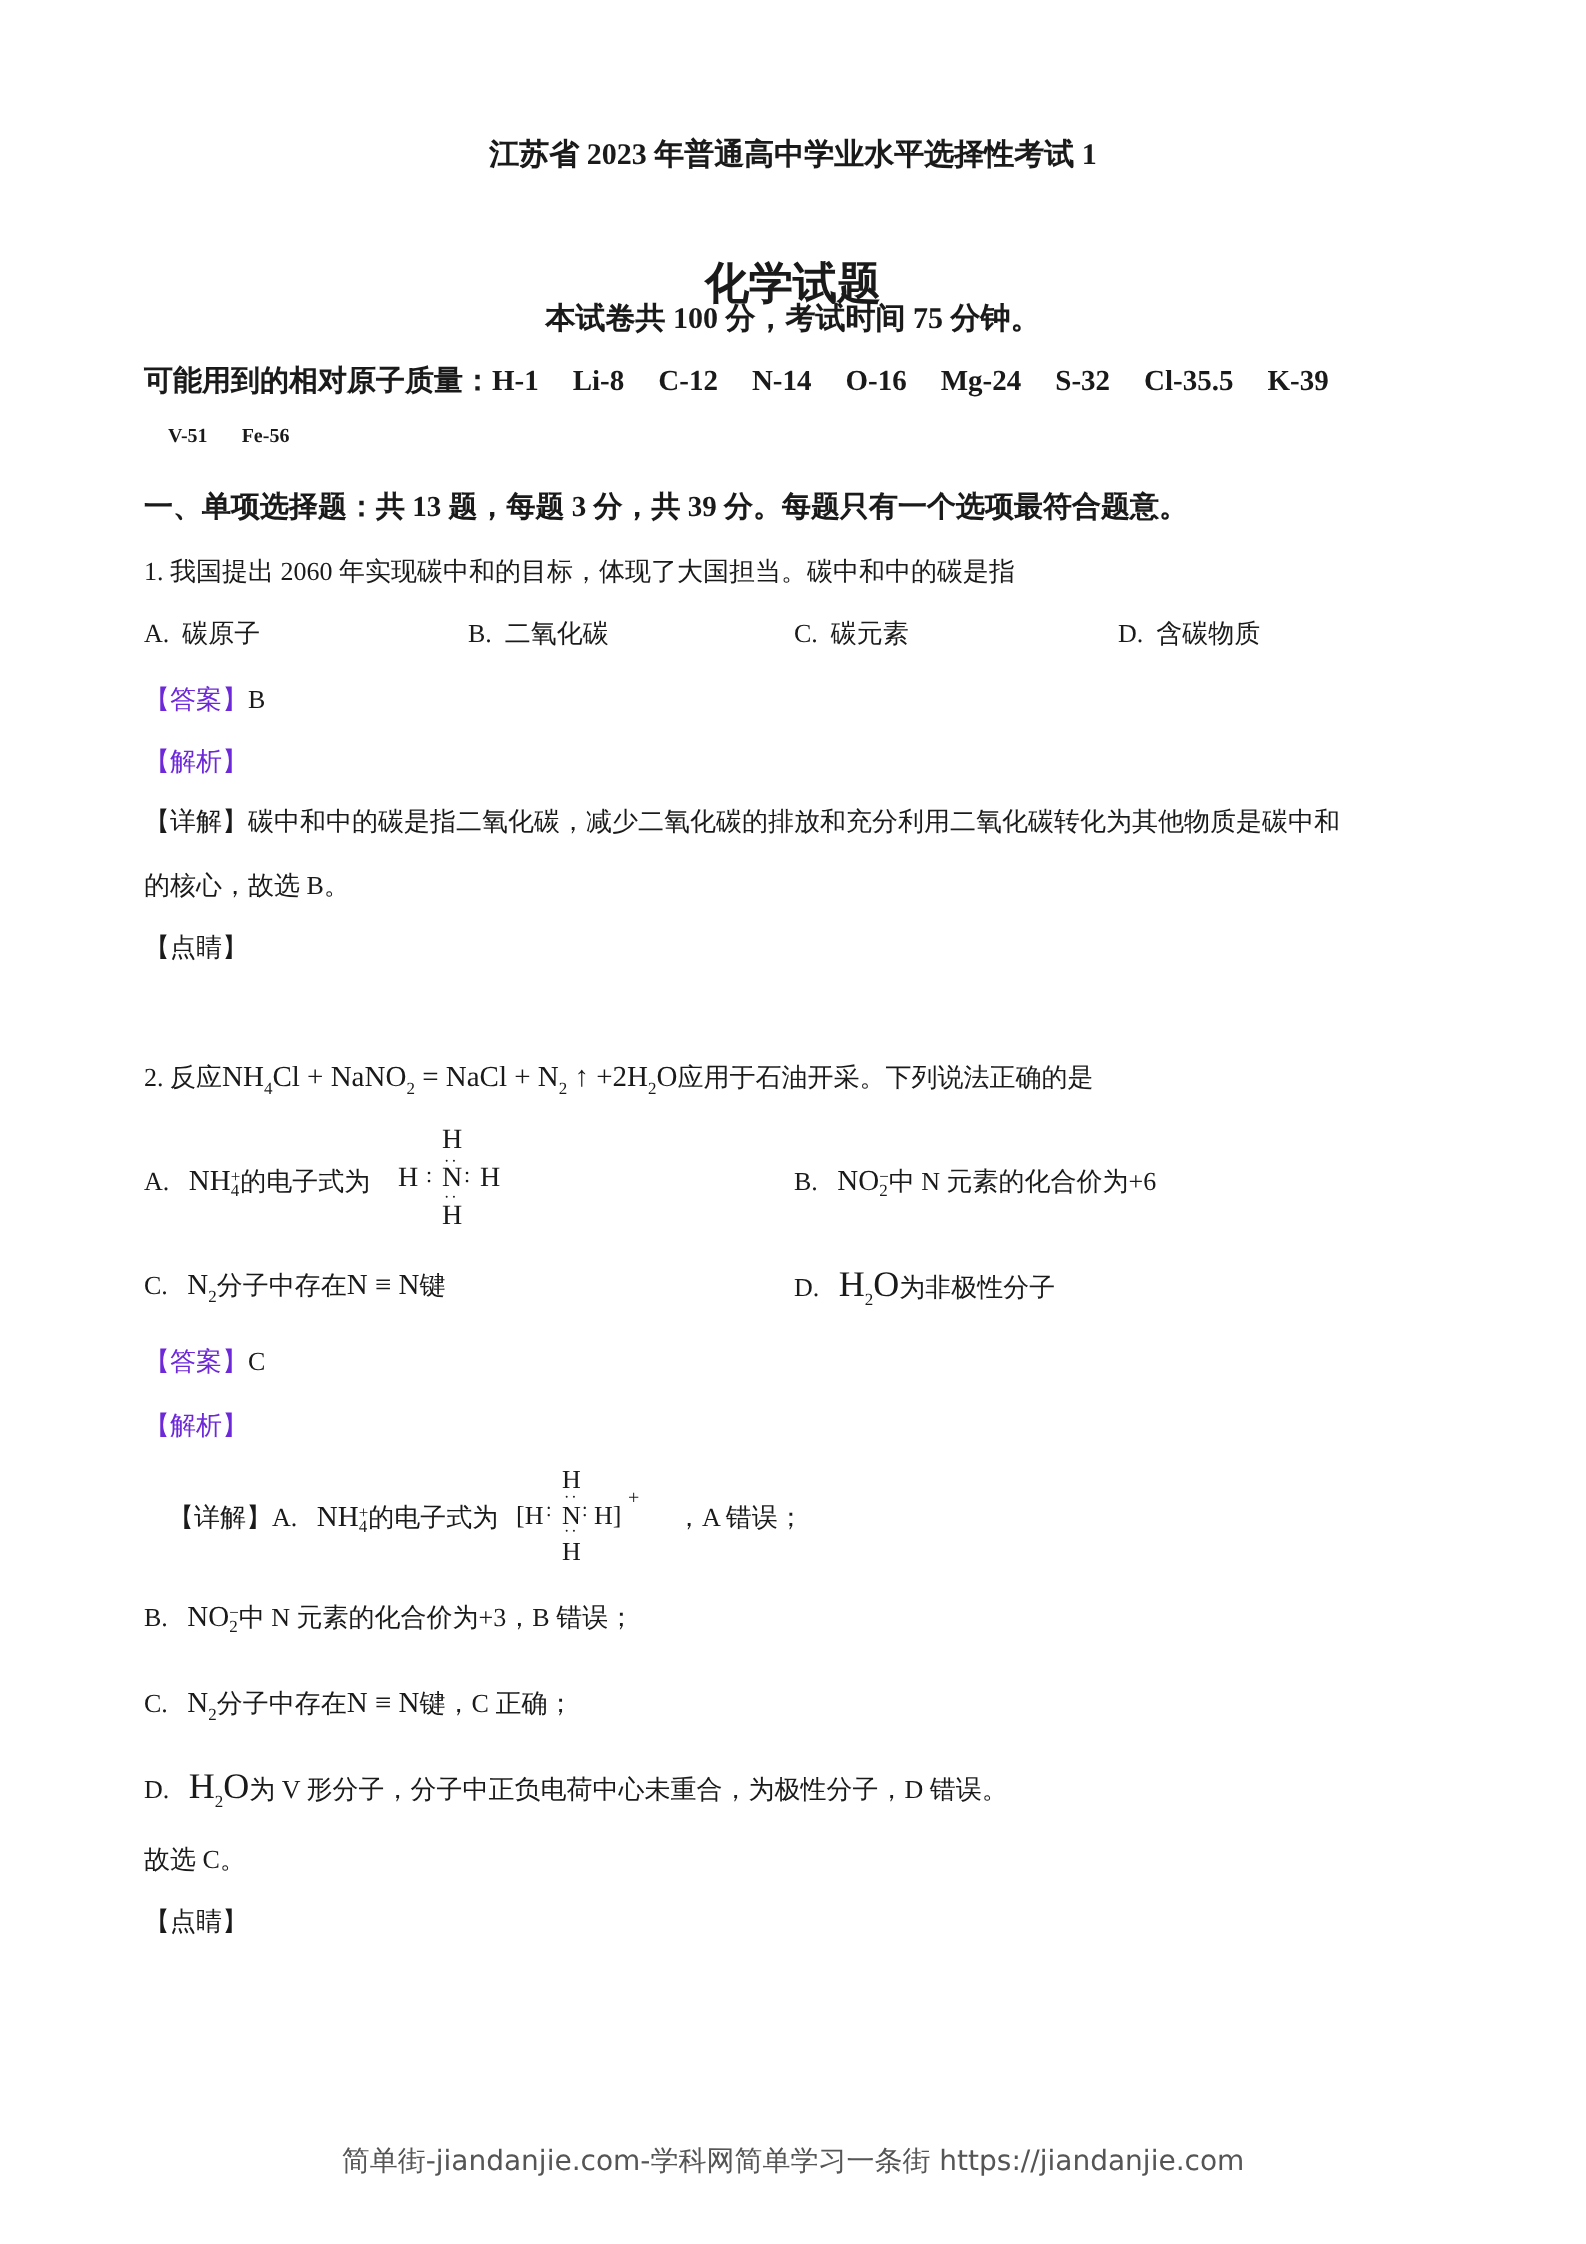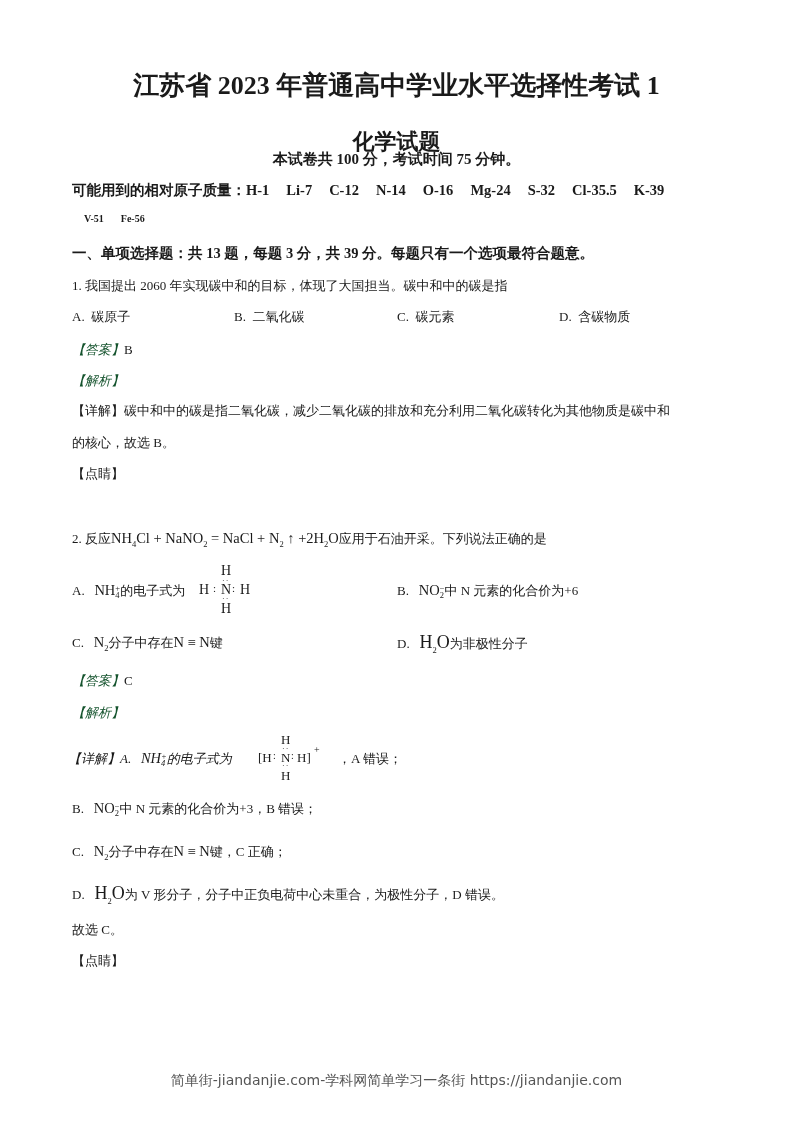--- a/index.html
+++ b/index.html
@@ -1,45 +1,45 @@
 <!DOCTYPE html>
 <html><head>
 <meta charset="utf-8">
 <style>
   html, body { margin: 0; padding: 0; background: #ffffff; }
   body { width: 793px; height: 1122px; position: relative; overflow: hidden;
          font-family: "Liberation Serif", "DejaVu Serif", serif; color: #1a1a1a; }
   .abs { position: absolute; white-space: nowrap; }
   .title { left: 0; width: 793px; text-align: center; font-weight: bold; }
-  .t1 { top: 68px; font-size: 26px; }
+  .t1 { top: 68px; font-size: 15px; }
   .t2 { top: 127px; font-size: 22px; }
   .t3 { top: 150px; font-size: 15px; }
   .mass { top: 181px; left: 72px; font-size: 14.5px; font-weight: bold; }
   .mass span.item { display: inline-block; margin-right: 17px; }
   .mass2 { top: 213px; left: 84px; font-size: 10px; font-weight: bold; }
   .mass2 span.item { display: inline-block; margin-right: 17px; }
   .sec { top: 244px; left: 72px; font-size: 14.5px; font-weight: bold; }
   .txt { font-size: 13px; }
-  .blue { color: #14532d; font-style: italic; }
+  .blue { color: #6d28d9; }
   .opt { position: absolute; font-size: 13px; }
   sub, sup { font-size: 8.5px; }
   .chem { font-family: "Liberation Serif", serif; font-size: 14.5px; }
   .chem-lg { font-family: "Liberation Serif", serif; font-size: 18px; }
   .footer { top: 1072px; left: 0; width: 793px; text-align: center;
             font-family: "DejaVu Sans", sans-serif; font-size: 14px; color: #555; }
 </style>
 </head>
 <body>
 
 <div class="abs title t1">江苏省 2023 年普通高中学业水平选择性考试 1</div>
 <div class="abs title t2">化学试题</div>
 <div class="abs title t3">本试卷共 100 分，考试时间 75 分钟。</div>
 
 <div class="abs mass">
-  <span>可能用到的相对原子质量：</span><span class="item">H-1</span><span class="item">Li-7</span><span class="item">C-12</span><span class="item">N-14</span><span class="item">O-16</span><span class="item">Mg-24</span><span class="item">S-32</span><span class="item">Cl-35.5</span><span class="item">K-39</span>
+  <span>可能用到的相对原子质量：</span><span class="item">H-1</span><span class="item">Li-8</span><span class="item">C-12</span><span class="item">N-14</span><span class="item">O-16</span><span class="item">Mg-24</span><span class="item">S-32</span><span class="item">Cl-35.5</span><span class="item">K-39</span>
 </div>
 <div class="abs mass2">
   <span class="item">V-51</span><span class="item">Fe-56</span>
 </div>
 
 <div class="abs sec">一、单项选择题：共 13 题，每题 3 分，共 39 分。每题只有一个选项最符合题意。</div>
 
 <div class="abs txt" style="top:277px; left:72px;">1. 我国提出 2060 年实现碳中和的目标，体现了大国担当。碳中和中的碳是指</div>
 
 <div class="opt" style="top:308px; left:72px;"><span>A.</span>&nbsp;&nbsp;<span>碳原子</span></div>
@@ -84,21 +84,21 @@
 </div>
 
 <div class="opt" style="top:632px; left:397px;">
   <span>D.</span>&nbsp;&nbsp;
   <span class="chem-lg"><span>H</span><sub>2</sub><span>O</span></span><span>为非极性分子</span>
 </div>
 
 <div class="abs txt" style="top:672px; left:72px;"><span class="blue">【答案】</span><span>C</span></div>
 <div class="abs txt blue" style="top:704px; left:72px;">【解析】</div>
 
-<div class="abs txt" style="top:750px; left:68px;font-style:italic;">
+<div class="abs txt" style="top:750px; left:84px;">
   <span>【详解】</span><span>A.</span>&nbsp;&nbsp;
   <span class="chem"><span>NH</span><span style="display:inline-block; line-height:0.8; vertical-align:middle; font-size:8.5px;"><span>+</span><br><span>4</span></span></span><span>的电子式为</span>
 </div>
 <div class="abs" style="top:732px; left:258px; font-size:13px; font-family:'Liberation Serif',serif;">
   <div style="position:absolute; left:23px; top:0;">H</div>
   <div style="position:absolute; left:24px; top:12px; font-size:8px; letter-spacing:1px;">··</div>
   <div style="position:absolute; left:0; top:18px;">[H</div>
   <div style="position:absolute; left:15px; top:18px; font-size:10px;">:</div>
   <div style="position:absolute; left:23px; top:18px;">N</div>
   <div style="position:absolute; left:33px; top:18px; font-size:10px;">:</div>

